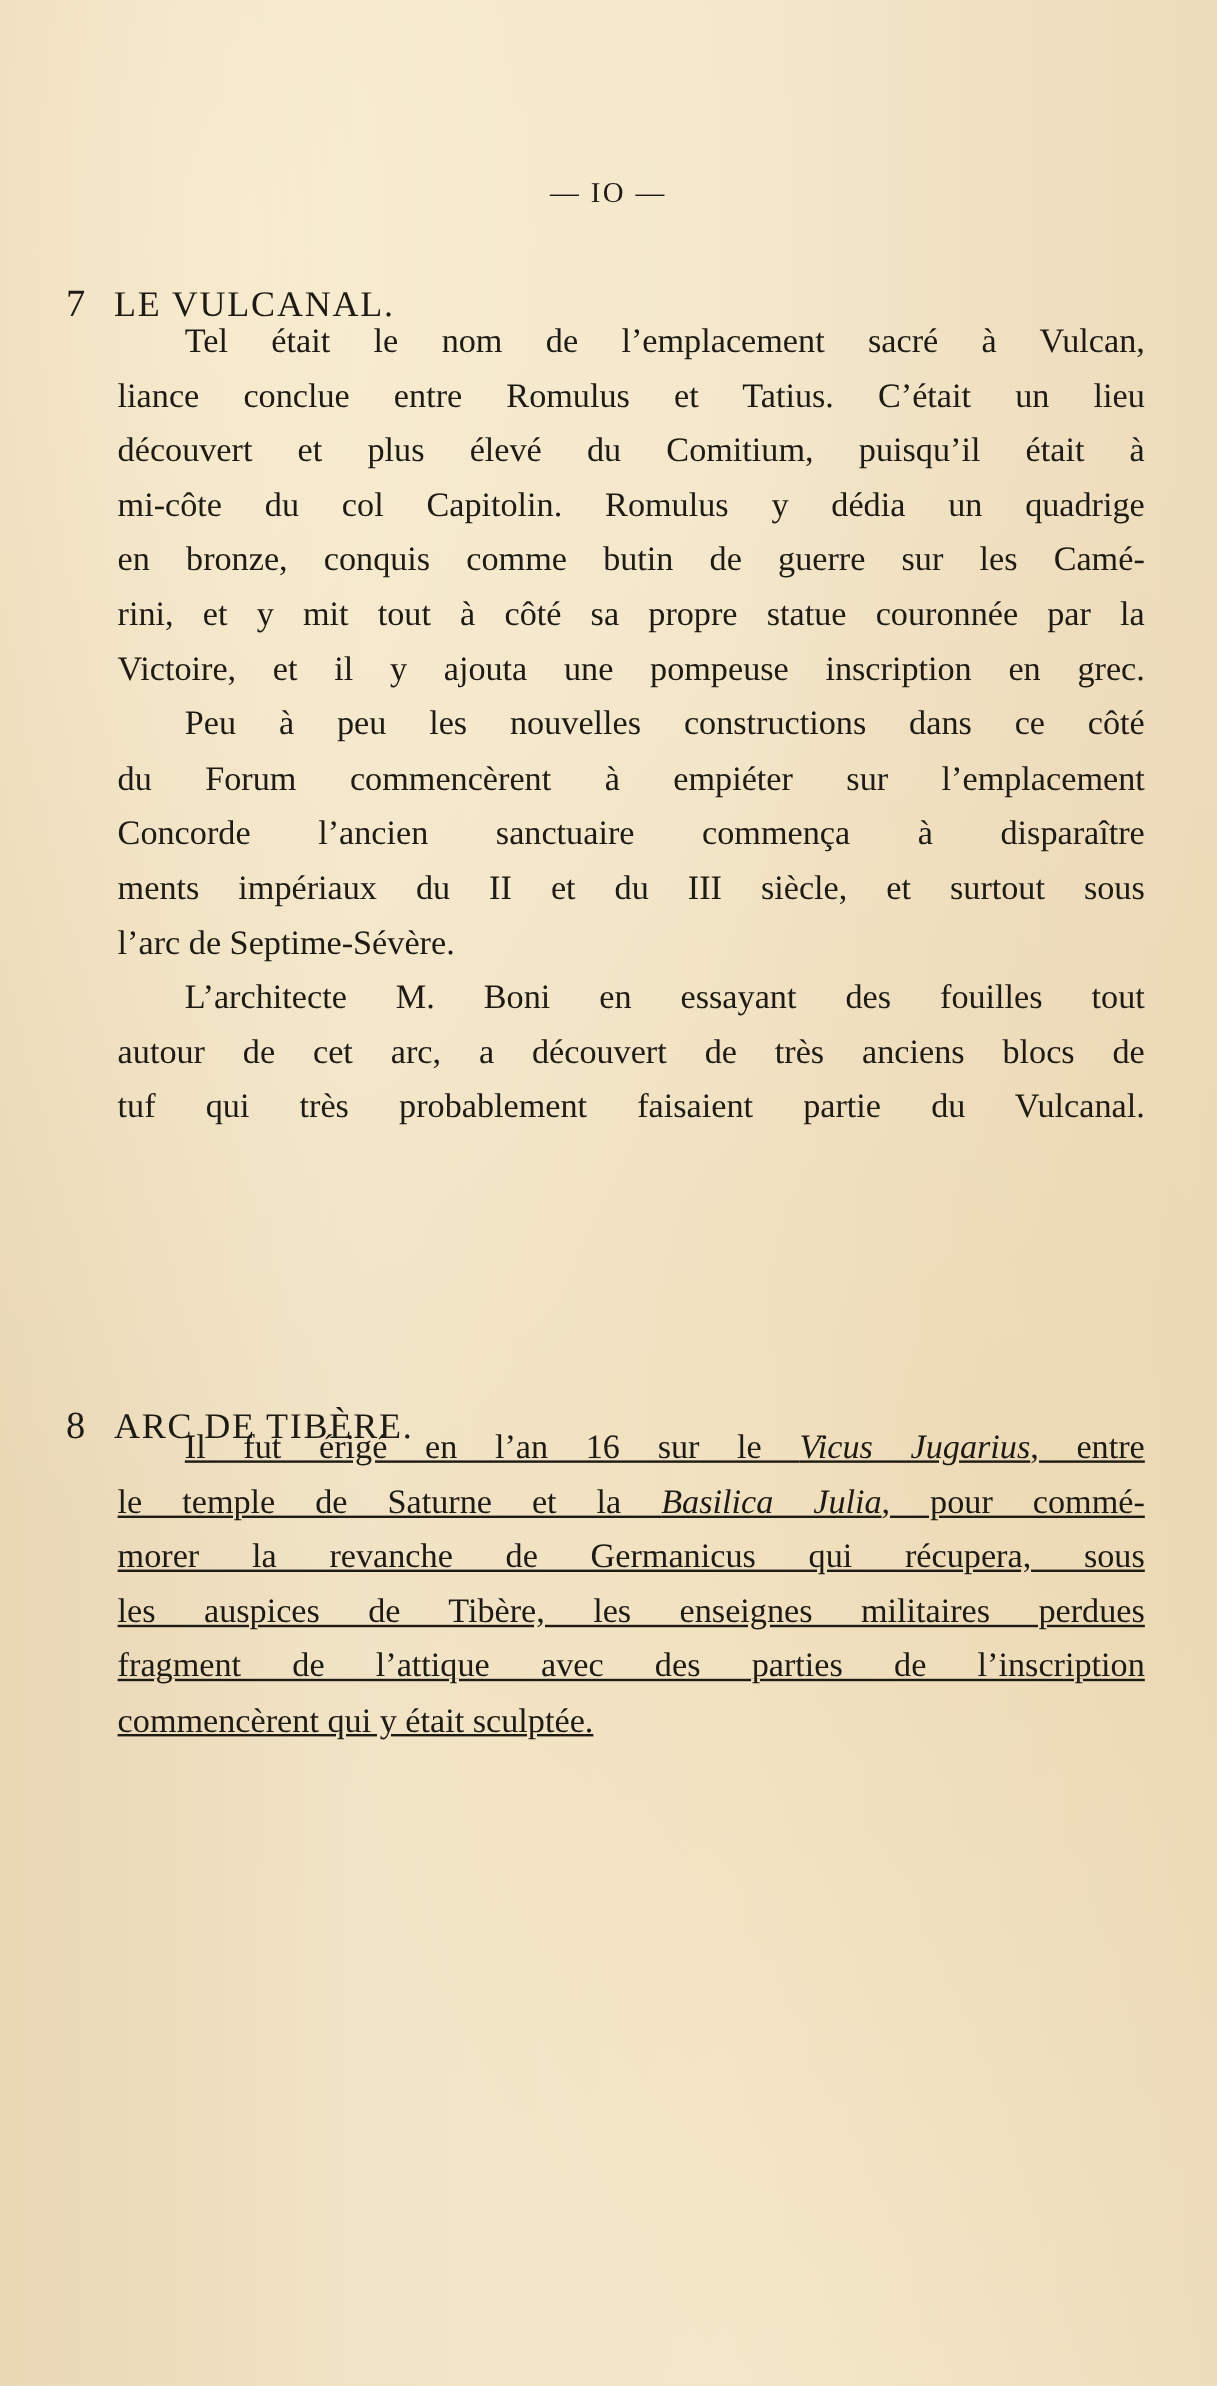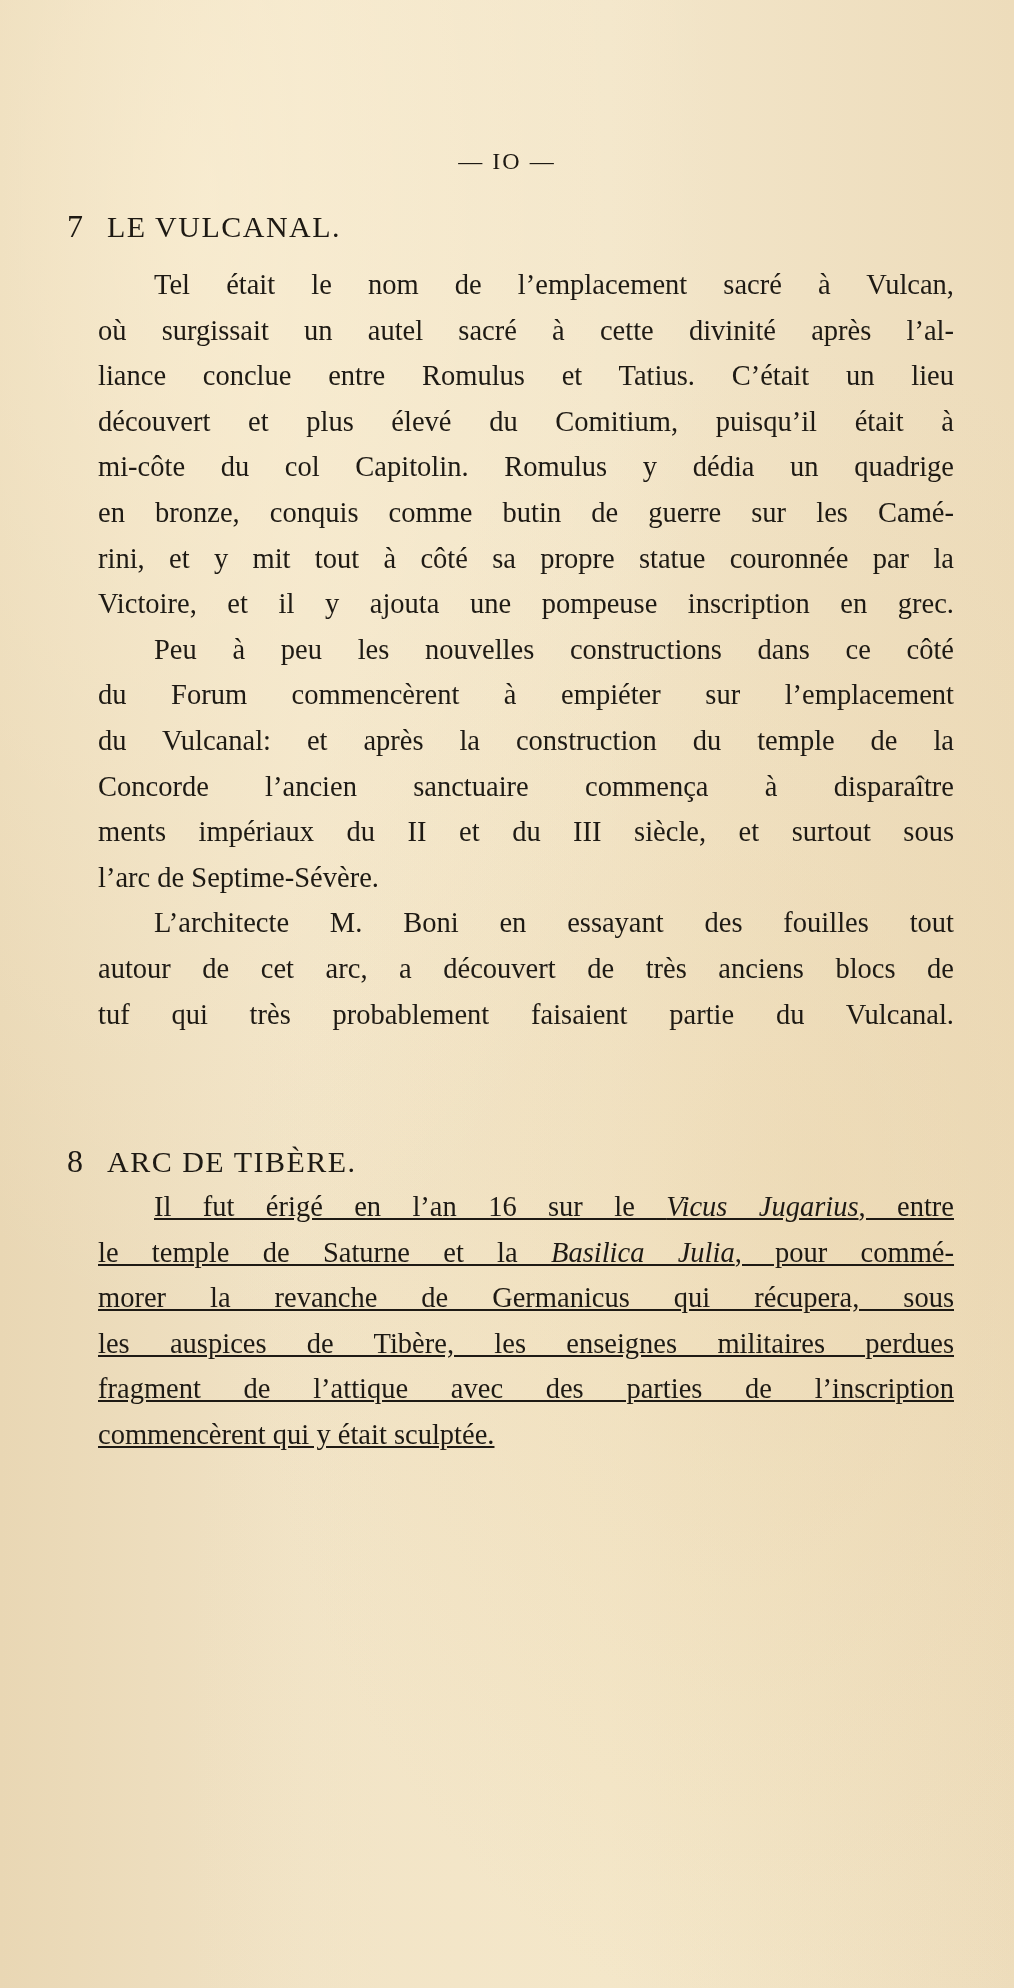--- a/index.html
+++ b/index.html
@@ -23,24 +23,25 @@
     top: 148px;
     left: 0;
     width: 1014px;
     text-align: center;
     font-size: 24px;
     letter-spacing: 2px;
   }
   .section { position: absolute; left: 0; width: 1014px; }
   .heading {
     position: absolute;
-    left: 67px;
+    left: 55px;
     font-size: 30px;
     letter-spacing: 1.5px;
     white-space: nowrap;
+    margin-top: 26px;
   }
   .heading .num { display: inline-block; width: 40px; font-size: 32px; }
   .body-text {
     position: absolute;
     left: 98px;
     width: 856px;
     font-size: 28.5px;
     line-height: 45.6px;
     text-align: justify;
   }
@@ -55,32 +56,30 @@
 <div class="page">
   <div class="folio">— IO —</div>
 
   <div class="section">
     <div class="heading" style="top:208px;">
       <span class="num">7</span><span>LE VULCANAL.</span>
     </div>
     <div class="body-text" style="top:250px;margin-top:12px;">
       <div>
         <span class="line indent">Tel était le nom de l’emplacement sacré à Vulcan,</span>
-        <span class="line">où surgissait un autel sacré à cette divinité après l’al-</span>
         <span class="line">liance conclue entre Romulus et Tatius. C’était un lieu</span>
         <span class="line">découvert et plus élevé du Comitium, puisqu’il était à</span>
         <span class="line">mi-côte du col Capitolin. Romulus y dédia un quadrige</span>
         <span class="line">en bronze, conquis comme butin de guerre sur les Camé-</span>
         <span class="line">rini, et y mit tout à côté sa propre statue couronnée par la</span>
         <span class="line">Victoire, et il y ajouta une pompeuse inscription en grec.</span>
       </div>
       <div>
         <span class="line indent">Peu à peu les nouvelles constructions dans ce côté</span>
         <span class="line">du Forum commencèrent à empiéter sur l’emplacement</span>
-        <span class="line">du Vulcanal: et après la construction du temple de la</span>
         <span class="line">Concorde l’ancien sanctuaire commença à disparaître</span>
         <span class="line">ments impériaux du II et du III siècle, et surtout sous</span>
         <span class="line last">l’arc de Septime-Sévère.</span>
       </div>
       <div>
         <span class="line indent">L’architecte M. Boni en essayant des fouilles tout</span>
         <span class="line">autour de cet arc, a découvert de très anciens blocs de</span>
         <span class="line">tuf qui très probablement faisaient partie du Vulcanal.</span>
       </div>
     </div>

